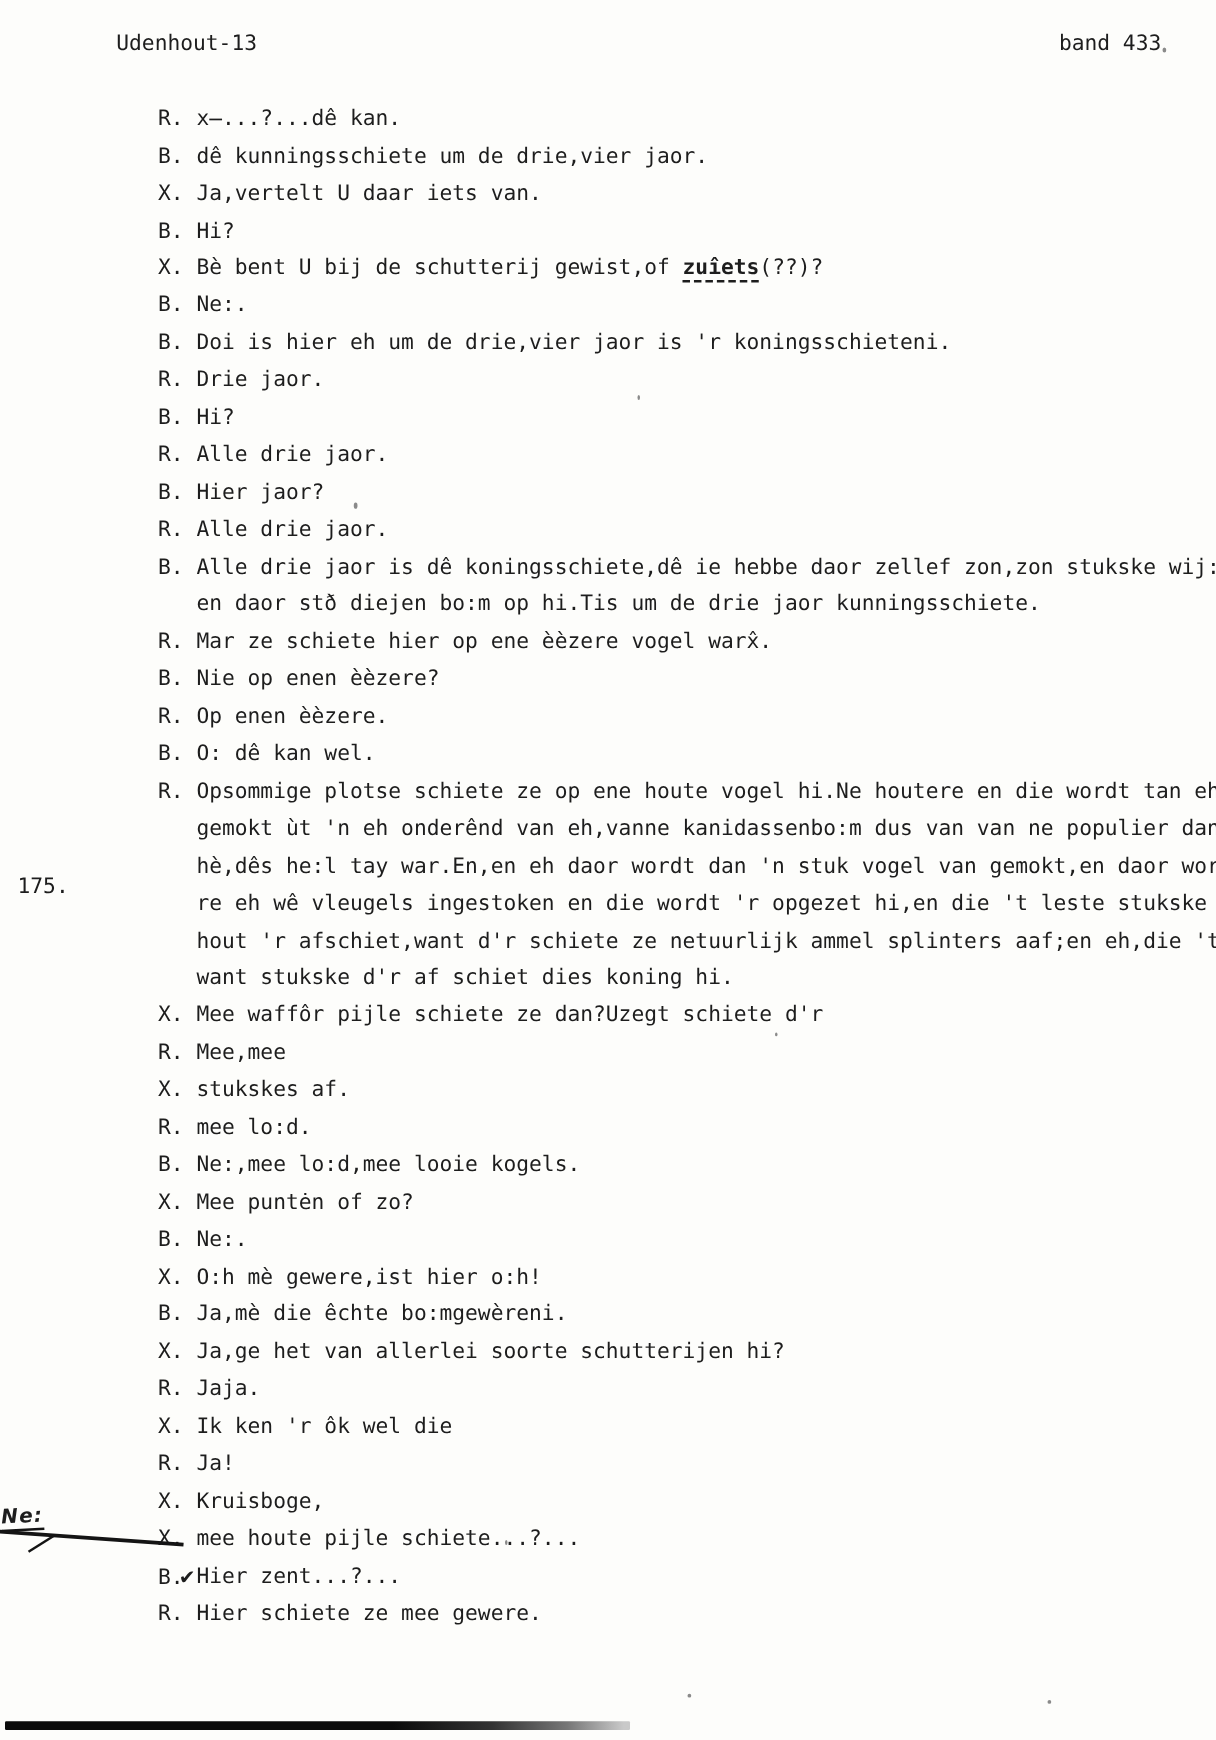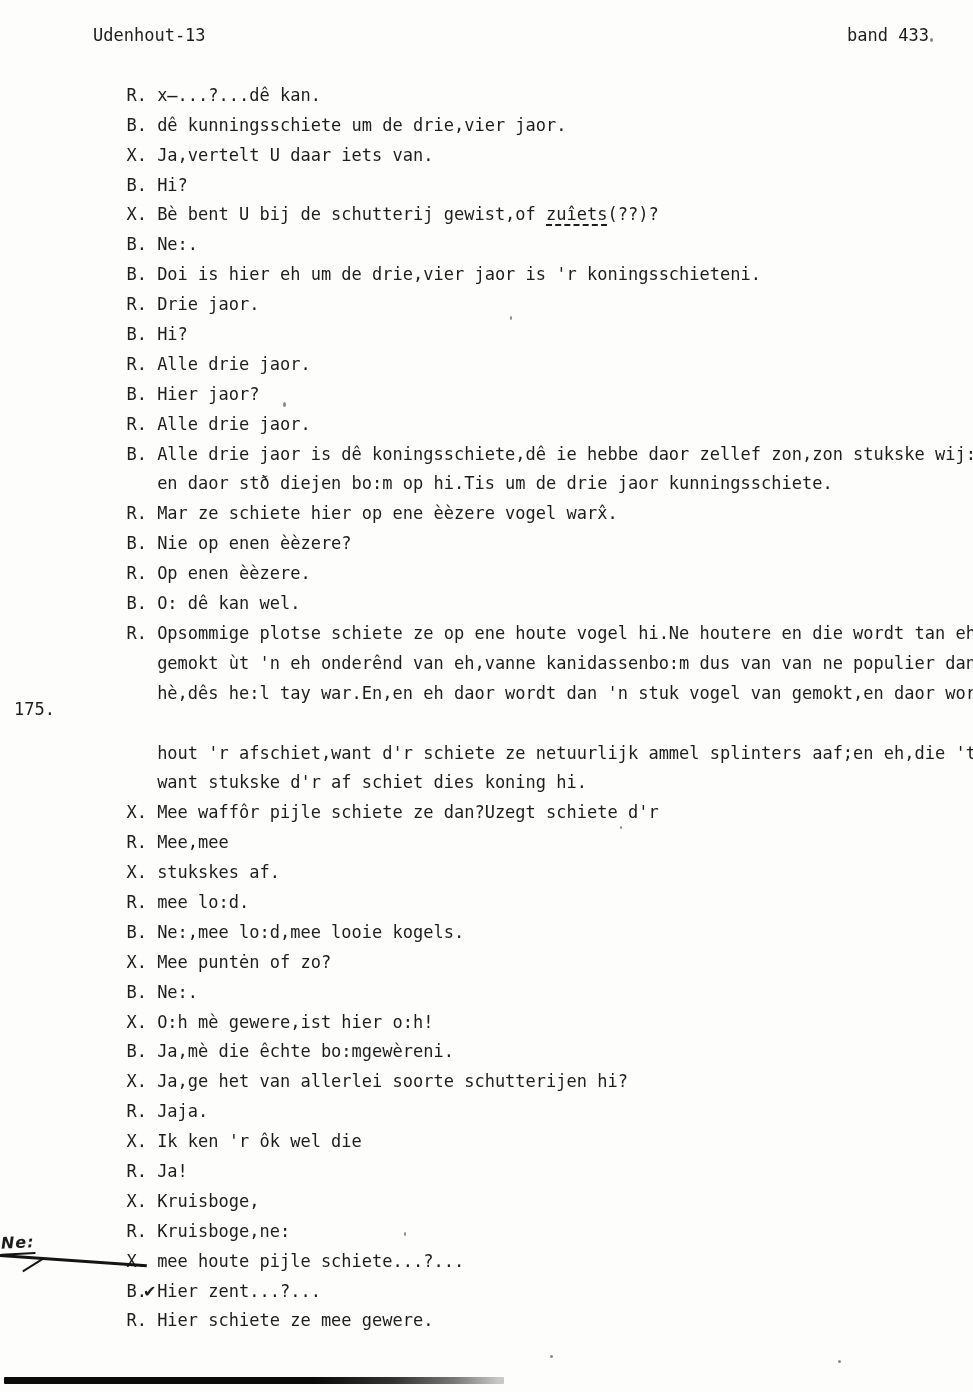--- a/index.html
+++ b/index.html
@@ -21,20 +21,21 @@
   .line {
     position:relative;
     height:29.9px; line-height:29.9px;
     font-size:17px;
     white-space:pre;
   }
   .speaker { display:inline-block; width:3ch; vertical-align:top; }
   .u-dash {
     border-bottom:2px dashed #1d1d1d;
     padding-bottom:0px;
+    font-weight:bold;
   }
   .margin-num { position:absolute; left:-51px; top:16px; }
   .hand-note {
     position:absolute; left:-64px; top:-14px;
     font-family:"DejaVu Sans","Liberation Sans",sans-serif;
     font-weight:bold; font-style:italic; font-size:16px;
     line-height:20px;
     border-bottom:2.5px solid #141414;
     transform:rotate(-3deg);
     letter-spacing:1px;
@@ -133,21 +134,21 @@
       <div class="line">
       <span class="speaker">R.</span><span class="text">Opsommige plotse schiete ze op ene houte vogel hi.Ne houtere en die wordt tan eh</span>
     </div>
       <div class="line">
       <span class="speaker"></span><span class="text">gemokt ùt 'n eh onderênd van eh,vanne kanidassenbo:m dus van van ne populier dan</span>
     </div>
       <div class="line">
       <span class="speaker"></span><span class="text">hè,dês he:l tay war.En,en eh daor wordt dan 'n stuk vogel van gemokt,en daor wor-</span>
     </div>
       <div class="line">
-      <span class="speaker"></span>
+      <span class="speaker"></span><span class="text">re eh wê vleugels ingestoken en die wordt 'r opgezet hi,en die 't leste stukske</span>
     <span class="margin-num">175.</span></div>
       <div class="line">
       <span class="speaker"></span><span class="text">hout 'r afschiet,want d'r schiete ze netuurlijk ammel splinters aaf;en eh,die 't</span>
     </div>
       <div class="line">
       <span class="speaker"></span><span class="text">want stukske d'r af schiet dies koning hi.</span>
     </div>
       <div class="line">
       <span class="speaker">X.</span><span class="text">Mee waffôr pijle schiete ze dan?Uzegt schiete d'r</span>
     </div>
@@ -182,23 +183,20 @@
       <span class="speaker">R.</span><span class="text">Jaja.</span>
     </div>
       <div class="line">
       <span class="speaker">X.</span><span class="text">Ik ken 'r ôk wel die</span>
     </div>
       <div class="line">
       <span class="speaker">R.</span><span class="text">Ja!</span>
     </div>
       <div class="line">
       <span class="speaker">X.</span><span class="text">Kruisboge,</span>
-    </div>
-      <div class="line">
-      <span class="speaker">R.</span><span class="text">Kruisboge,ne:</span>
     </div>
       <div class="line">
       <span class="speaker">X.</span><span class="text">mee houte pijle schiete...?...</span>
     </div>
       <div class="line">
       <span class="speaker">B.<span class="check">✔</span></span><span class="text">Hier zent...?...</span>
     <span class="hand-note">Ne:</span><div class="hand-stroke"></div><div class="hand-stroke2"></div></div>
       <div class="line">
       <span class="speaker">R.</span><span class="text">Hier schiete ze mee gewere.</span>
     </div>

